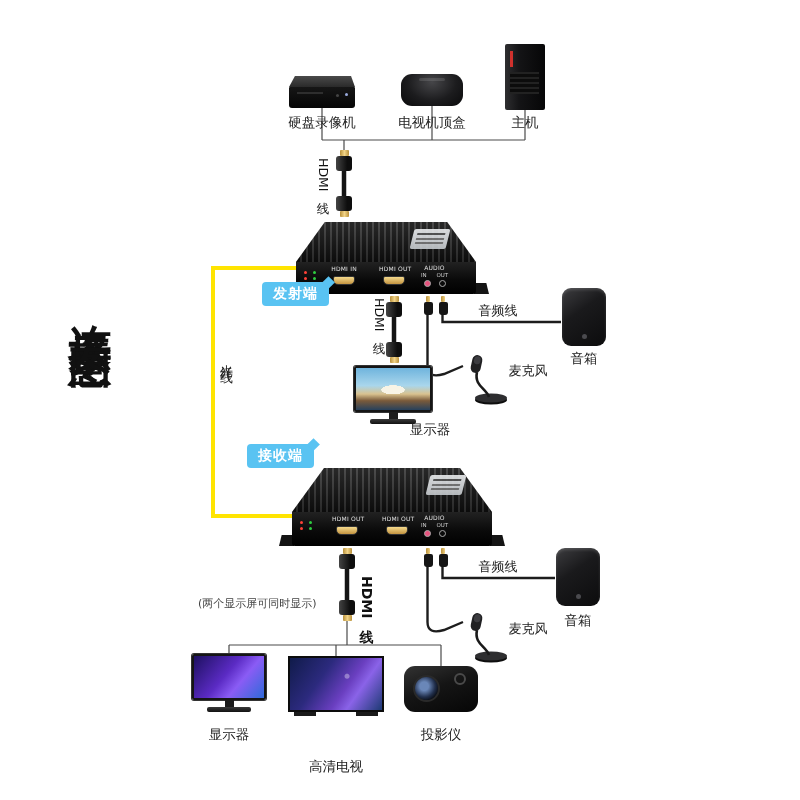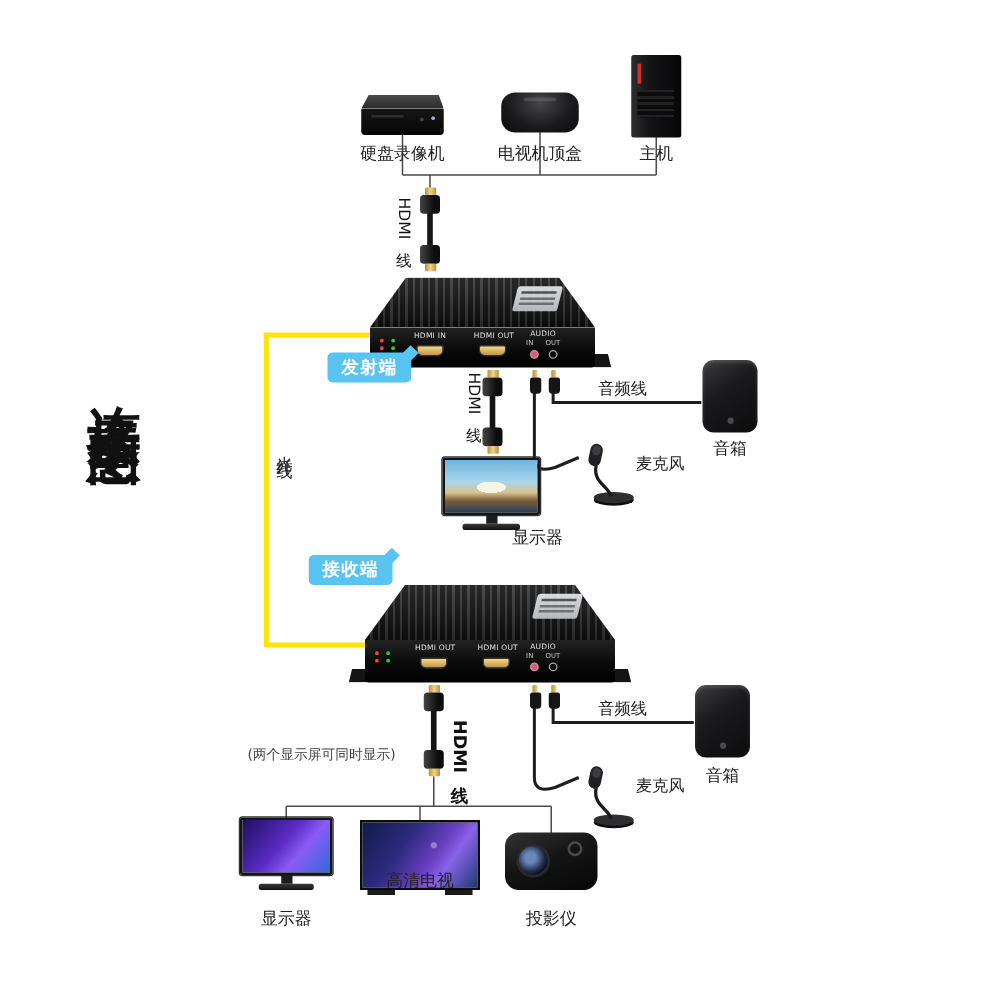--- a/index.html
+++ b/index.html
@@ -299,19 +299,19 @@
   <div class="mneck"></div>
   <div class="mbase" style="width:44px"></div>
 </div>
 <div class="devlabel" style="left:192px;top:726px;width:74px">显示器</div>
 
 <div class="tv" style="left:288px;top:656px;width:96px">
   <div class="tvscreen" style="height:56px"></div>
   <div class="tvfoot" style="left:6px"></div>
   <div class="tvfoot" style="right:6px"></div>
 </div>
-<div class="devlabel" style="left:288px;top:696px;width:96px">高清电视</div>
+<div class="devlabel" style="left:288px;top:758px;width:96px">高清电视</div>
 
 <div class="projector" style="left:404px;top:666px">
   <div class="lens"></div>
   <div class="pring"></div>
 </div>
 <div class="devlabel" style="left:404px;top:726px;width:74px">投影仪</div>
 
 </body></html>

